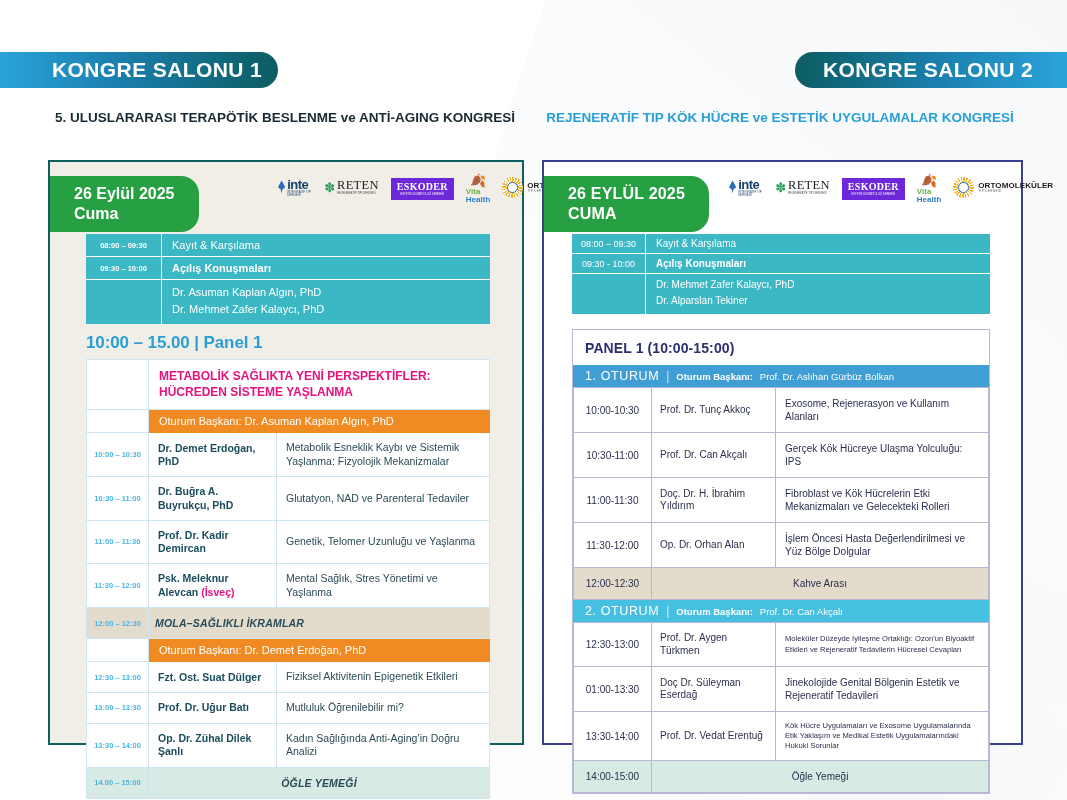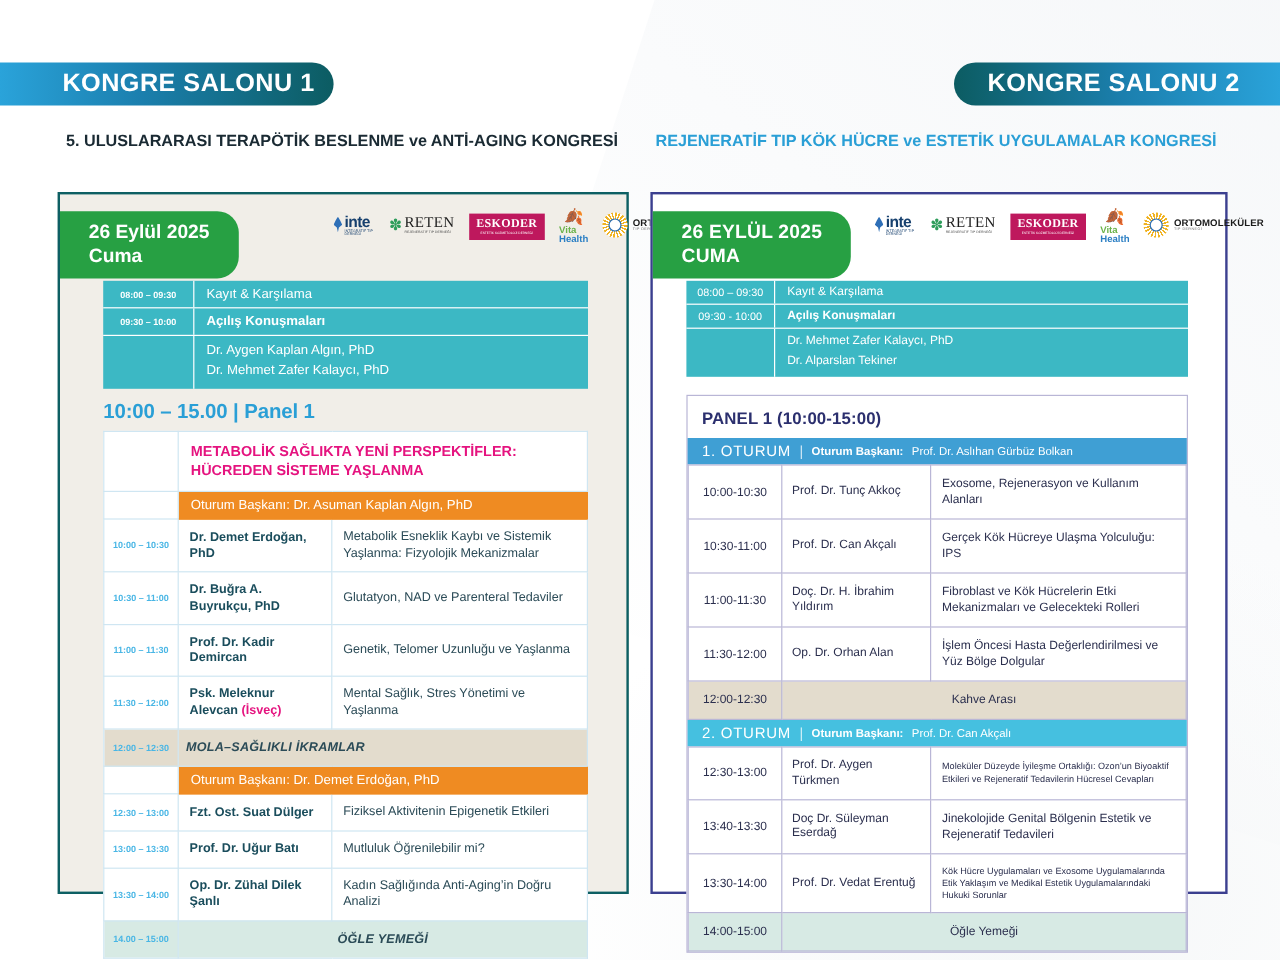--- a/index.html
+++ b/index.html
@@ -119,21 +119,21 @@
   .logo-reten { gap: 2px; }
   .logo-reten .mark { color: #2e9d5b; font-size: 13px; line-height: 1; }
   .logo-reten .txt { line-height: 1; }
   .logo-reten .big {
     font-size: 12.5px; color: #1d1d1d; letter-spacing: .3px;
     font-family: "Liberation Serif", serif; font-weight: normal;
   }
   .logo-reten .sub { font-size: 2.8px; color: #4a4a4a; letter-spacing: .05px; }
 
   .logo-eskoder {
-    background: #be185d; color: #ffffff;
+    background: #6d28d9; color: #ffffff;
     padding: 3px 6px 4px 6px;
     flex-direction: column; align-items: center;
     height: 22px; justify-content: center;
   }
   .logo-eskoder .big {
     font-size: 10px; font-weight: bold; letter-spacing: .3px; line-height: 1;
     font-family: "Liberation Serif", serif;
   }
   .logo-eskoder .sub { font-size: 2.6px; letter-spacing: .05px; margin-top: 1px; }
 
@@ -352,21 +352,21 @@
         <div class="open-time">08:00 – 09:30</div>
         <div class="open-text">Kayıt &amp; Karşılama</div>
       </div>
       <div class="open-row">
         <div class="open-time">09:30 – 10:00</div>
         <div class="open-text bold">Açılış Konuşmaları</div>
       </div>
       <div class="open-row">
         <div class="open-time"></div>
         <div class="open-names">
-          <div>Dr. Aygen Kaplan Algın, PhD</div>
+          <div>Dr. Asuman Kaplan Algın, PhD</div>
           <div>Dr. Mehmet Zafer Kalaycı, PhD</div>
         </div>
       </div>
     </div>
 
     <div class="panel-heading">10:00 – 15.00 | Panel 1</div>
 
     <table class="ltable">
       <tbody>
           <tr>
@@ -546,21 +546,21 @@
       </div>
 
       <table class="rtable">
         <tbody>
             <tr>
           <td class="rt-time">12:30-13:00</td>
           <td class="rt-speaker">Prof. Dr. Aygen Türkmen</td>
           <td class="rt-topic small">Moleküler Düzeyde İyileşme Ortaklığı: Ozon’un Biyoaktif Etkileri ve Rejeneratif Tedavilerin Hücresel Cevapları</td>
         </tr>
         <tr>
-          <td class="rt-time">13:40-13:30</td>
+          <td class="rt-time">01:00-13:30</td>
           <td class="rt-speaker">Doç Dr. Süleyman Eserdağ</td>
           <td class="rt-topic">Jinekolojide Genital Bölgenin Estetik ve Rejeneratif Tedavileri</td>
         </tr>
         <tr>
           <td class="rt-time">13:30-14:00</td>
           <td class="rt-speaker">Prof. Dr. Vedat Erentuğ</td>
           <td class="rt-topic small">Kök Hücre Uygulamaları ve Exosome Uygulamalarında Etik Yaklaşım ve Medikal Estetik Uygulamalarındaki Hukuki Sorunlar</td>
         </tr>
         <tr>
           <td class="rt-time rt-lunch-time">14:00-15:00</td>

